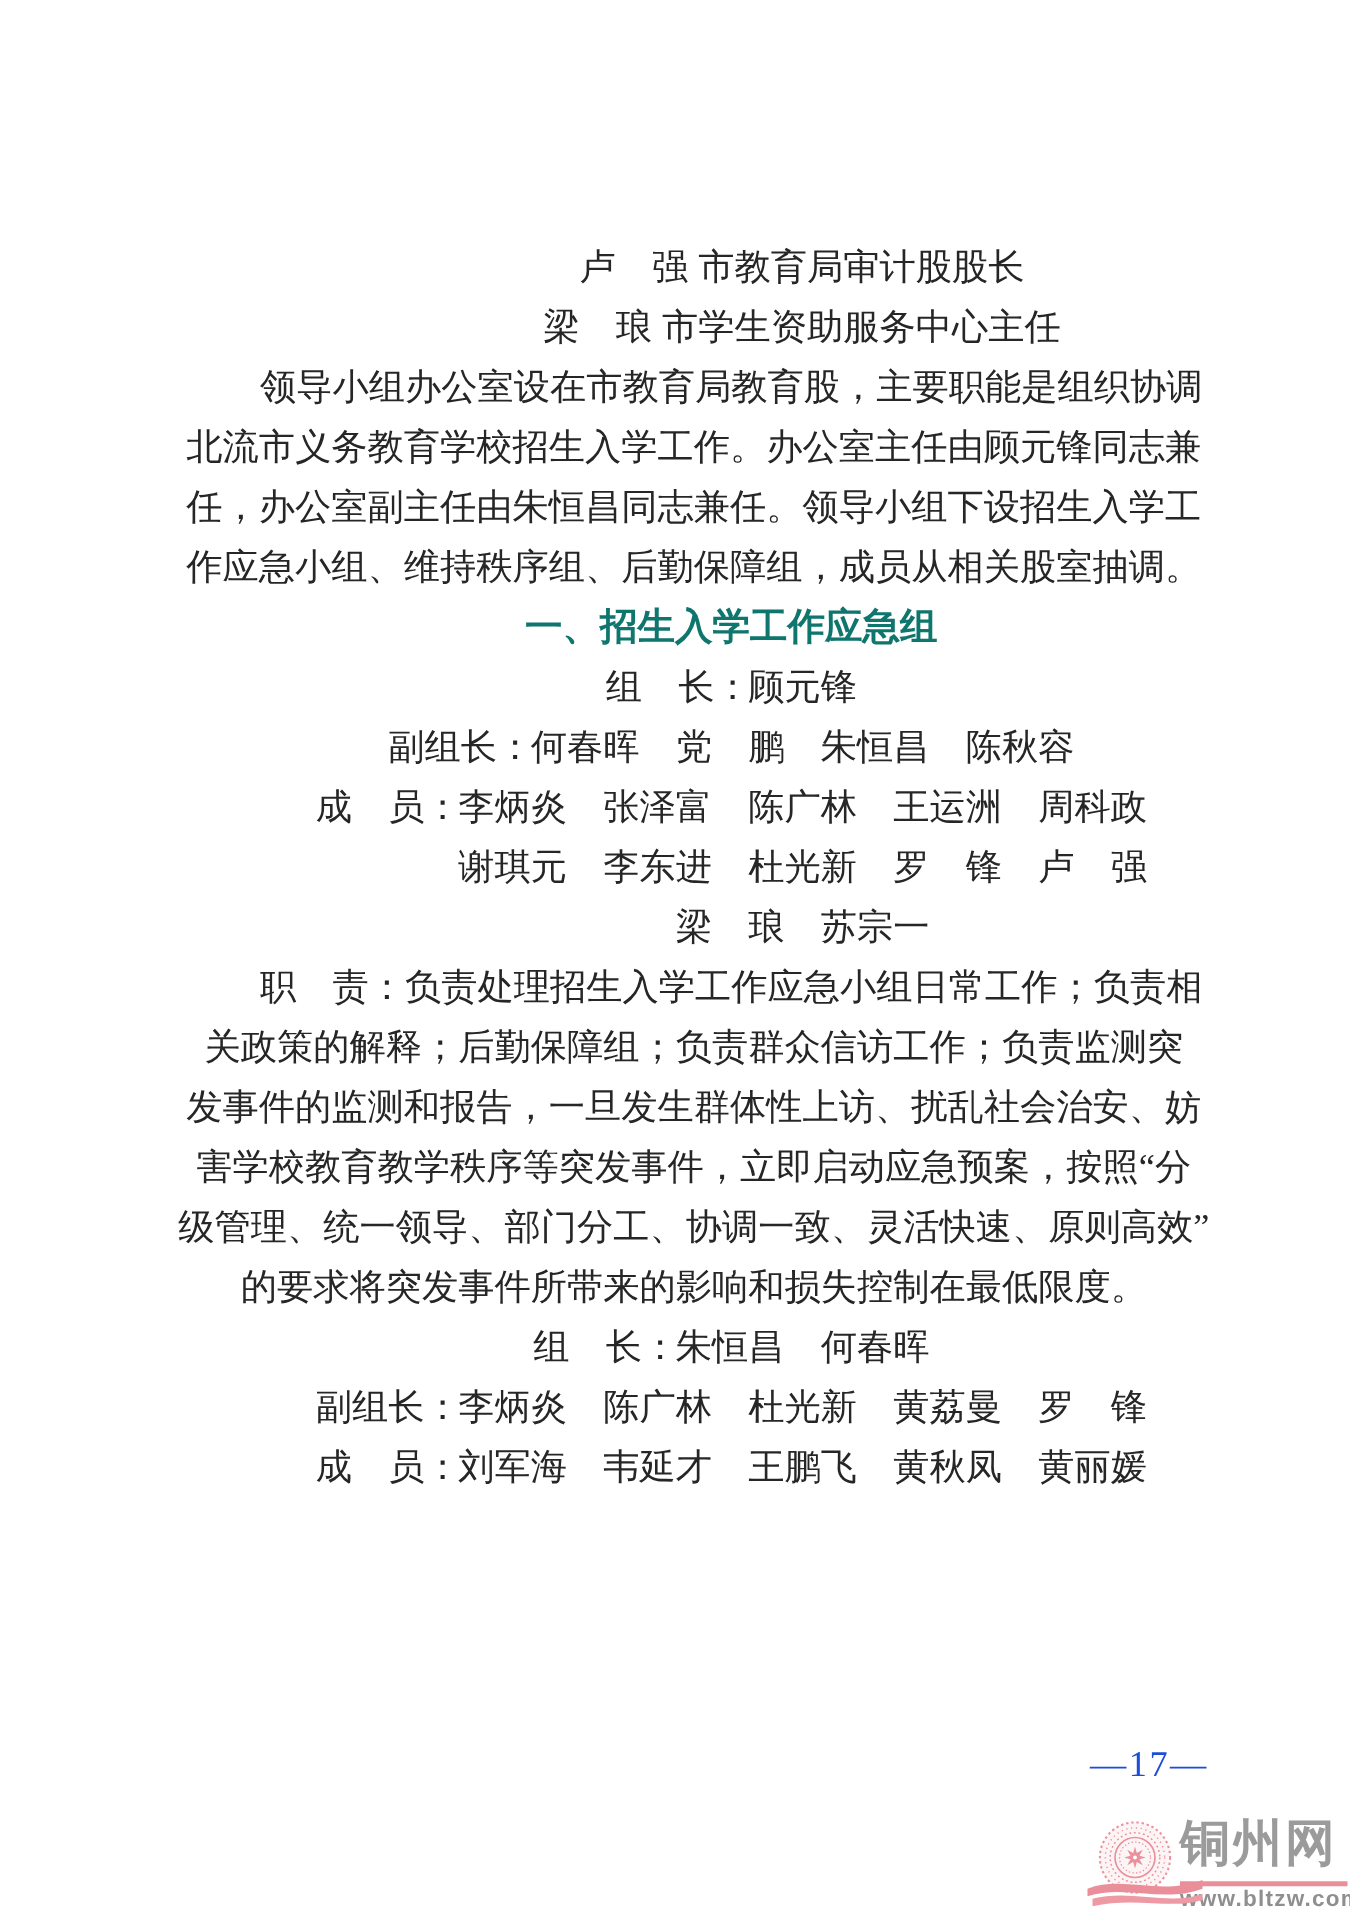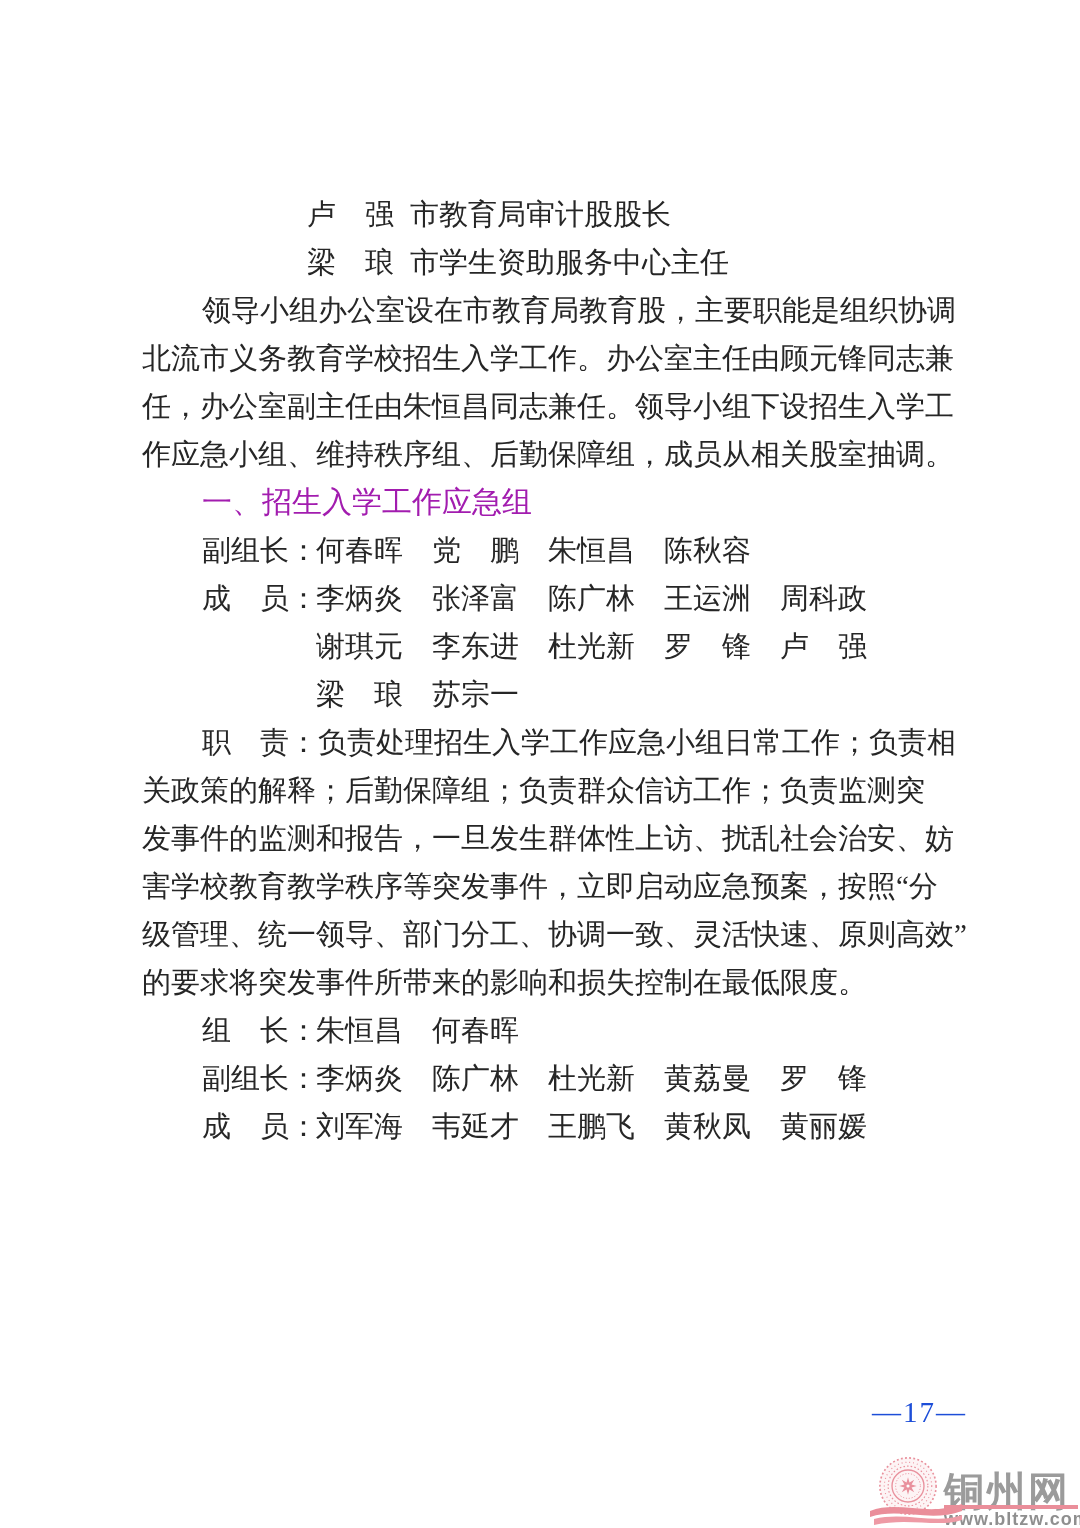--- a/index.html
+++ b/index.html
@@ -11,46 +11,47 @@
     overflow:hidden;
     font-family:"Liberation Serif","DejaVu Serif",serif;
     color:#262626;
   }
   .content {
     position:absolute;
     left:142px; top:190px;
     width:826px;
     font-size:29px;
     line-height:48px;
+    text-align:center;
   }
   .line { height:48px; white-space:nowrap; }
   .pad2 { padding-left:60px; }          
   .pad-cont { padding-left:174px; }     
   .member-row { padding-left:165px; }
   .name-cell { display:inline-block; width:103px; }
   .label-cell { display:inline-block; width:114px; }
   .heading {
     padding-left:60px;
     font-family:"Liberation Sans","DejaVu Sans",sans-serif;
-    font-weight:400;
+    font-weight:700;
     font-size:30px;
-    color:#a21caf;
+    color:#0f766e;
   }
   .pagenum {
     position:absolute;
     left:872px; top:1396px;
     font-size:29px;
     letter-spacing:2px;
     color:#1d4ed8;
   }
   
   .watermark { position:absolute; left:852px; top:1440px; width:228px; height:88px; }
   .wm-seal  { position:absolute; left:25px; top:15px; width:62px; height:62px; }
   .wm-name {
-    position:absolute; left:92px; top:29px;
+    position:absolute; left:92px; top:13px;
     font-family:"Liberation Sans","DejaVu Sans",sans-serif;
     font-weight:700;
     font-size:40px; line-height:44px;
     letter-spacing:2px;
     color:#9b9b9b;
     white-space:nowrap;
   }
   .wm-line { position:absolute; left:92px; top:65px; width:134px; height:4px; background:#ea8e9a; }
   .wm-url {
     position:absolute; left:92px; top:68px;
@@ -76,20 +77,23 @@
       <span class="name-cell">梁　琅</span><span>市学生资助服务中心主任</span>
     </div>
 
     <div class="line pad2">领导小组办公室设在市教育局教育股，主要职能是组织协调</div>
     <div class="line">北流市义务教育学校招生入学工作。办公室主任由顾元锋同志兼</div>
     <div class="line">任，办公室副主任由朱恒昌同志兼任。领导小组下设招生入学工</div>
     <div class="line">作应急小组、维持秩序组、后勤保障组，成员从相关股室抽调。</div>
 
     <div class="line heading">一、招生入学工作应急组</div>
 
+    <div class="line pad2">
+      <span class="label-cell">组　长：</span><span>顾元锋</span>
+    </div>
     <div class="line pad2">
       <span class="label-cell">副组长：</span><span>何春晖　党　鹏　朱恒昌　陈秋容</span>
     </div>
     <div class="line pad2">
       <span class="label-cell">成　员：</span><span>李炳炎　张泽富　陈广林　王运洲　周科政</span>
     </div>
     <div class="line pad-cont">谢琪元　李东进　杜光新　罗　锋　卢　强</div>
     <div class="line pad-cont">梁　琅　苏宗一</div>
 
     <div class="line pad2">职　责：负责处理招生入学工作应急小组日常工作；负责相</div>

